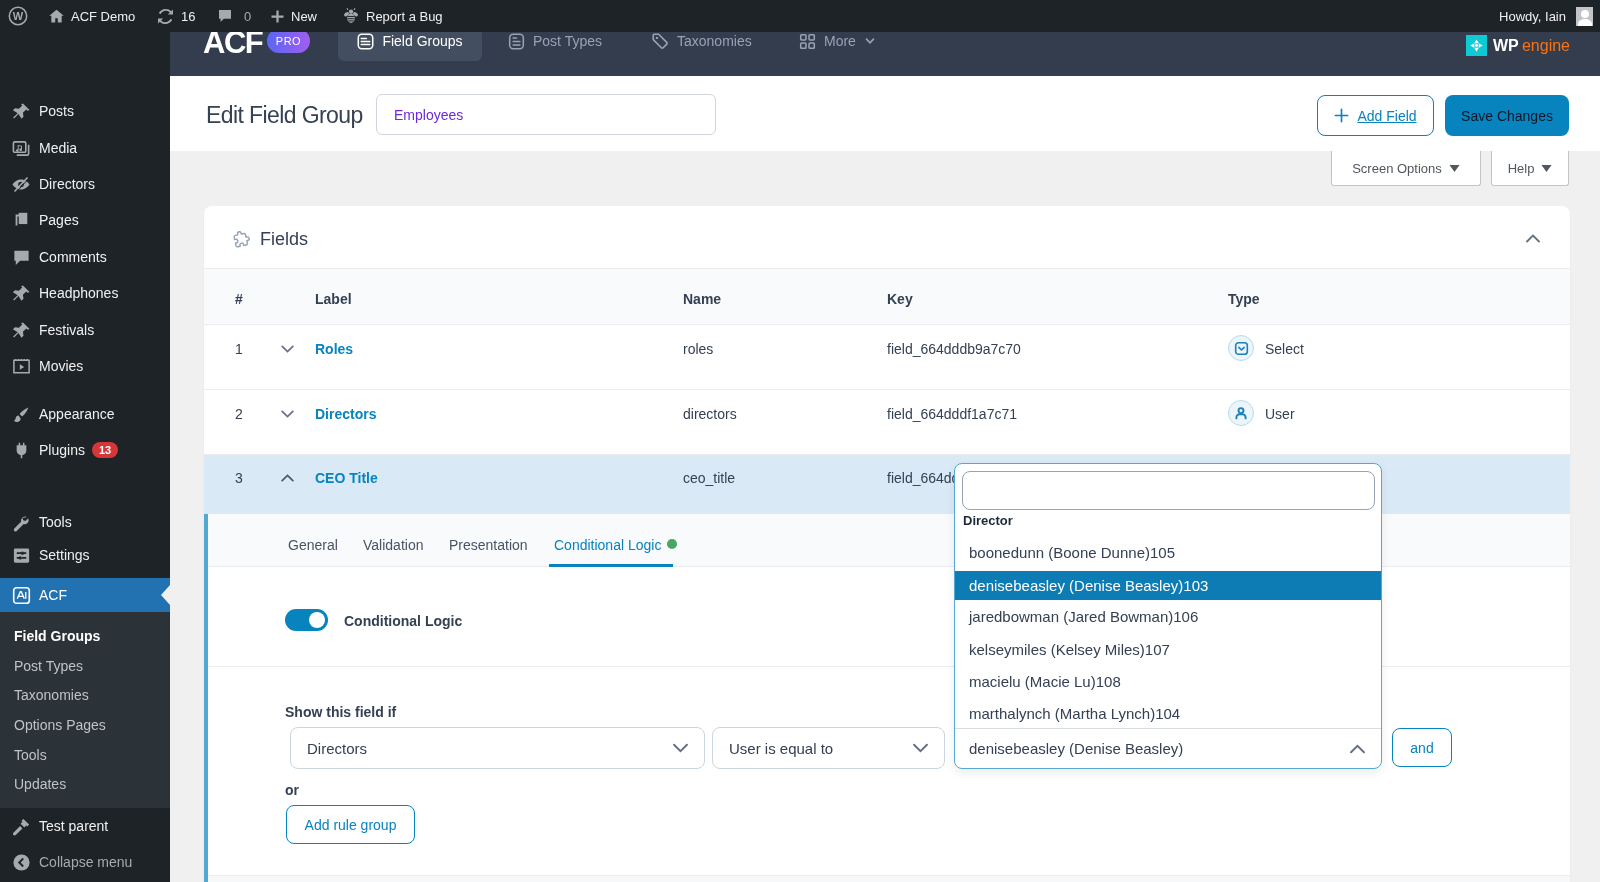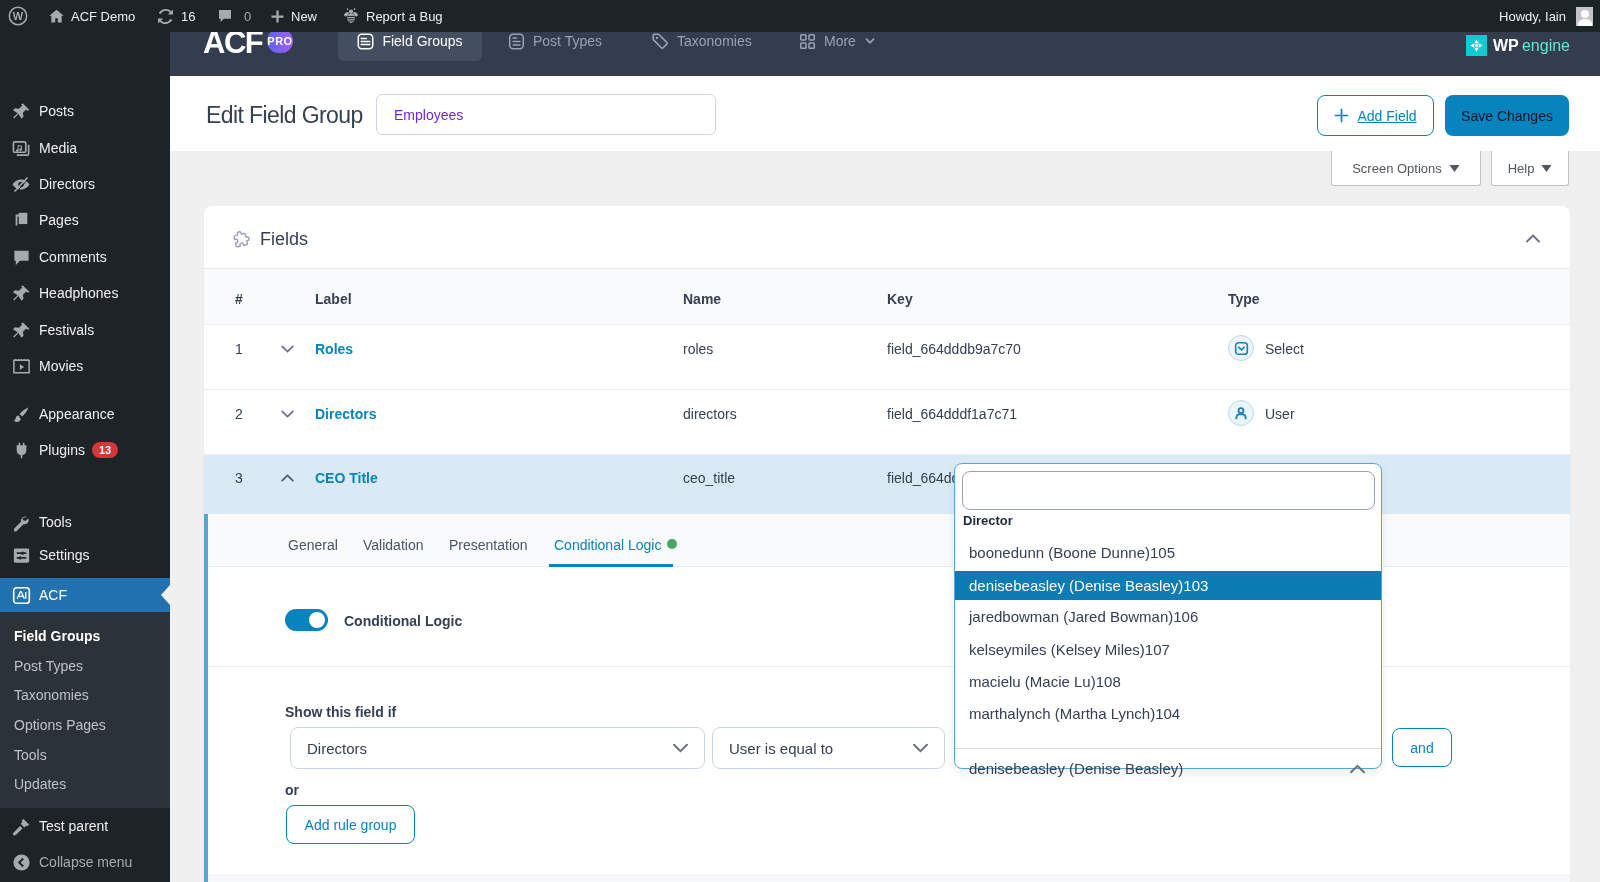--- a/index.html
+++ b/index.html
@@ -19,21 +19,21 @@
 .mitem .mi { width:20px; height:20px; margin-left:11px; margin-right:8px; flex:none; display:flex; align-items:center; justify-content:center; }
 #acfitem { background:#2271b1; color:#fff; height:34px; }
 #acfitem:after { content:""; position:absolute; right:0; top:7px; border:10px solid transparent; border-right:9px solid #f0f0f1; border-left:none; }
 #submenu { position:absolute; left:0; top:580px; width:170px; height:196px; background:#2c3338; }
 .smitem { position:absolute; left:14px; color:#bdc3c8; font-size:14px; transform:translateY(-50%); }
 .badge { background:#d63638; color:#fff; border-radius:9px; font-size:11px; font-weight:700; padding:2px 7px; margin-left:7px; }
 
 
 #acfbar { position:absolute; left:170px; top:32px; width:1430px; height:44px; background:#333d4e; z-index:30; }
 #acflogo { position:absolute; left:33px; top:-7px; color:#fff; font-size:31px; font-weight:800; letter-spacing:-1.5px; }
-#probadge { position:absolute; left:97px; top:-3px; width:26px; height:24px; border-radius:12px; background:linear-gradient(90deg,#5a67f2,#a05df0); color:#fff; font-size:11px; font-weight:700; display:flex; align-items:center; justify-content:center; letter-spacing:.5px; }
+#probadge { position:absolute; left:97px; top:-3px; width:43px; height:24px; border-radius:12px; background:linear-gradient(90deg,#5a67f2,#a05df0); color:#fff; font-size:11px; font-weight:400; display:flex; align-items:center; justify-content:center; letter-spacing:.5px; }
 .acftab { position:absolute; top:-7px; height:32px; display:flex; align-items:center; gap:8px; color:#98a2b3; font-size:14px; }
 #tabactive { left:168px; top:-4px; width:144px; background:#434e60; border-radius:6px; color:#fff; justify-content:center; height:33px; padding-bottom:7px; }
 
 
 #band { position:absolute; left:170px; top:76px; width:1430px; height:75px; background:#fff; z-index:20; }
 #band h1 { position:absolute; left:36px; top:26px; font-size:23px; font-weight:500; letter-spacing:-0.6px; color:#364152; }
 #gtitle { position:absolute; left:206px; top:18px; width:340px; height:41px; border:1px solid #d0d5dd; border-radius:6px; background:#fff; font-size:14px; color:#6d28d9; display:flex; align-items:center; padding-left:17px; }
 .btn { border-radius:8px; font-size:14px; display:flex; align-items:center; justify-content:center; color:#0783be; background:#fff; border:1px solid #0783be; }
 #addfield { position:absolute; left:1147px; top:19px; width:117px; height:41px; gap:8px;text-decoration:underline; }
 #savechanges { position:absolute; left:1275px; top:19px; width:124px; height:41px; background:#0783be; color:#0f172a; border:none; }
@@ -61,21 +61,21 @@
 #toggle:after { content:""; position:absolute; right:3px; top:3px; width:16px; height:16px; background:#fff; border-radius:50%; }
 .bold14 { font-weight:700; font-size:14px; color:#344054; }
 .sep { position:absolute; left:4px; width:1362px; height:1px; background:#eaecf0; }
 .sel { position:absolute; height:42px; background:#fff; border:1px solid #cbd5e0; border-radius:8px; font-size:15px; color:#344054; display:flex; align-items:center; padding:0 16px; justify-content:space-between; }
 
 
 #dd { position:absolute; left:954px; top:463px; width:428px; height:306px; background:#fff; border:1px solid #54a9d4; border-radius:8px; z-index:25; font-size:15px; color:#344054; box-shadow:0 4px 10px rgba(16,24,40,.08); }
 #ddsearch { position:absolute; left:7px; top:7px; width:413px; height:39px; border:1px solid #98a2b3; border-radius:8px; background:#fff; }
 .ddopt { position:absolute; left:14px; transform:translateY(-50%); white-space:nowrap; }
 #ddsel { position:absolute; left:0px; top:107px; width:426px; height:29px; background:#0d7cb5; }
-#ddbottom { position:absolute; left:0; top:264px; width:426px; height:32px; border-top:1px solid #d7dde3; display:flex; align-items:center; justify-content:space-between; padding:8px 16px 0 14px;margin-top:20px; }
+#ddbottom { position:absolute; left:0; top:264px; width:426px; height:32px; border-top:1px solid #d7dde3; display:flex; align-items:center; justify-content:space-between; padding:8px 16px 0 14px; }
 .obtn { position:absolute; border:1px solid #0783be; border-radius:8px; color:#0783be; font-size:14px; background:#fff; display:flex; align-items:center; justify-content:center; }
 </style>
 </head>
 <body>
 
 <div id="adminbar">
   <div class="item" style="left:8px">
     <svg width="20" height="20" viewBox="0 0 20 20">
         <circle cx="10" cy="10" r="8.7" fill="none" stroke="#a7aaad" stroke-width="1.5"></circle>
         <text x="10" y="14" text-anchor="middle" font-family="Liberation Sans" font-size="11" font-weight="700" fill="#a7aaad">W</text>
@@ -161,21 +161,21 @@
     <svg width="12" height="12" viewBox="0 0 12 12">
         <path d="M2.5 4.2L6 7.8l3.5-3.6" fill="none" stroke="#98a2b3" stroke-width="1.7" stroke-linecap="round"></path>
       </svg>
   </div>
   <div style="position:absolute;right:30px;top:3px;display:flex;align-items:center;gap:6px">
     <svg width="21" height="21" viewBox="0 0 24 24">
         <rect x="0" y="0" width="24" height="24" fill="#0ecad4"></rect>
         <path d="M12 5l2.5 4.5H9.5zM12 19l-2.5-4.5h5zM5 12l4.5-2.5v5zM19 12l-4.5 2.5v-5z" fill="#fff"></path>
         <circle cx="12" cy="12" r="1.7" fill="#fff"></circle>
       </svg>
-    <span style="color:#fff;font-size:16px;font-weight:700">WP<span style="font-weight:400;color:#5eead4"> engine</span></span>
+    <span style="color:#fff;font-size:16px;font-weight:700">WP<span style="font-weight:400;color:#f97316"> engine</span></span>
   </div>
 </div>
 <div id="band">
   <h1>Edit Field Group</h1>
   <div id="gtitle">Employees</div>
   <div class="btn" id="addfield">
     <svg width="15" height="15" viewBox="0 0 16 16">
         <path d="M8 1.5v13M1.5 8h13" stroke="#0783be" stroke-width="1.8" stroke-linecap="round"></path>
       </svg>
     <span>Add Field</span>

